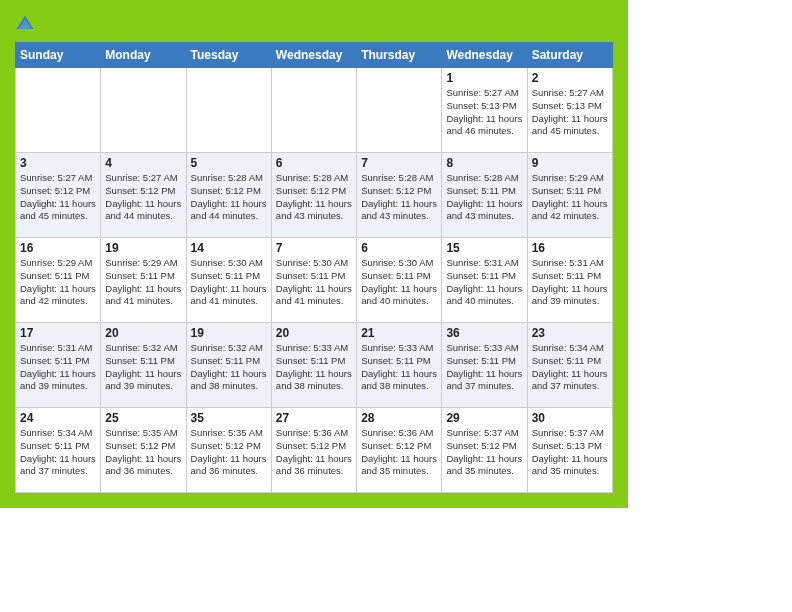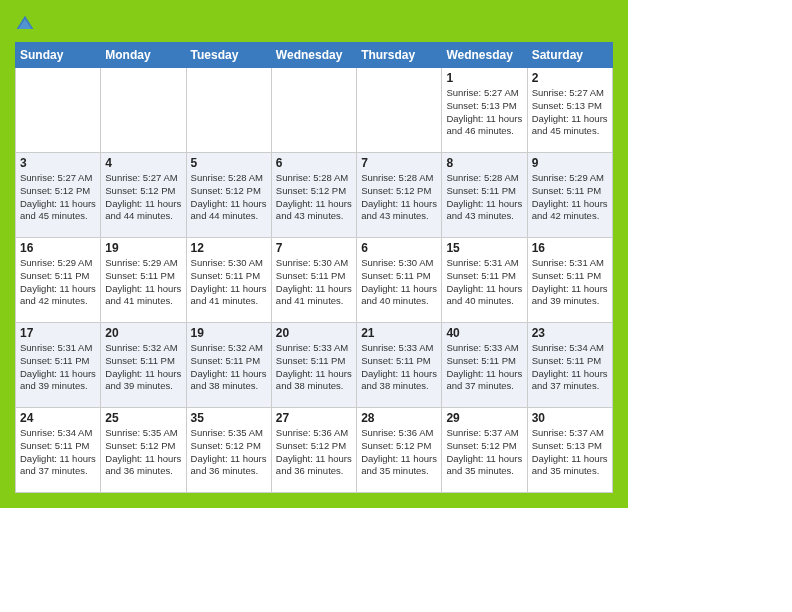--- a/index.html
+++ b/index.html
@@ -193,21 +193,21 @@
         <tr>
           <td>
             <span class="day-number">16</span>
             <div class="day-info">Sunrise: 5:29 AM<br>Sunset: 5:11 PM<br>Daylight: 11 hours<br>and 42 minutes.</div>
           </td>
           <td>
             <span class="day-number">19</span>
             <div class="day-info">Sunrise: 5:29 AM<br>Sunset: 5:11 PM<br>Daylight: 11 hours<br>and 41 minutes.</div>
           </td>
           <td>
-            <span class="day-number">12</span>
+            <span class="day-number">14</span>
             <div class="day-info">Sunrise: 5:30 AM<br>Sunset: 5:11 PM<br>Daylight: 11 hours<br>and 41 minutes.</div>
           </td>
           <td>
             <span class="day-number">7</span>
             <div class="day-info">Sunrise: 5:30 AM<br>Sunset: 5:11 PM<br>Daylight: 11 hours<br>and 41 minutes.</div>
           </td>
           <td>
             <span class="day-number">6</span>
             <div class="day-info">Sunrise: 5:30 AM<br>Sunset: 5:11 PM<br>Daylight: 11 hours<br>and 40 minutes.</div>
           </td>
@@ -235,21 +235,21 @@
           </td>
           <td>
             <span class="day-number">20</span>
             <div class="day-info">Sunrise: 5:33 AM<br>Sunset: 5:11 PM<br>Daylight: 11 hours<br>and 38 minutes.</div>
           </td>
           <td>
             <span class="day-number">21</span>
             <div class="day-info">Sunrise: 5:33 AM<br>Sunset: 5:11 PM<br>Daylight: 11 hours<br>and 38 minutes.</div>
           </td>
           <td>
-            <span class="day-number">40</span>
+            <span class="day-number">36</span>
             <div class="day-info">Sunrise: 5:33 AM<br>Sunset: 5:11 PM<br>Daylight: 11 hours<br>and 37 minutes.</div>
           </td>
           <td>
             <span class="day-number">23</span>
             <div class="day-info">Sunrise: 5:34 AM<br>Sunset: 5:11 PM<br>Daylight: 11 hours<br>and 37 minutes.</div>
           </td>
         </tr>
         <tr>
           <td>
             <span class="day-number">24</span>

